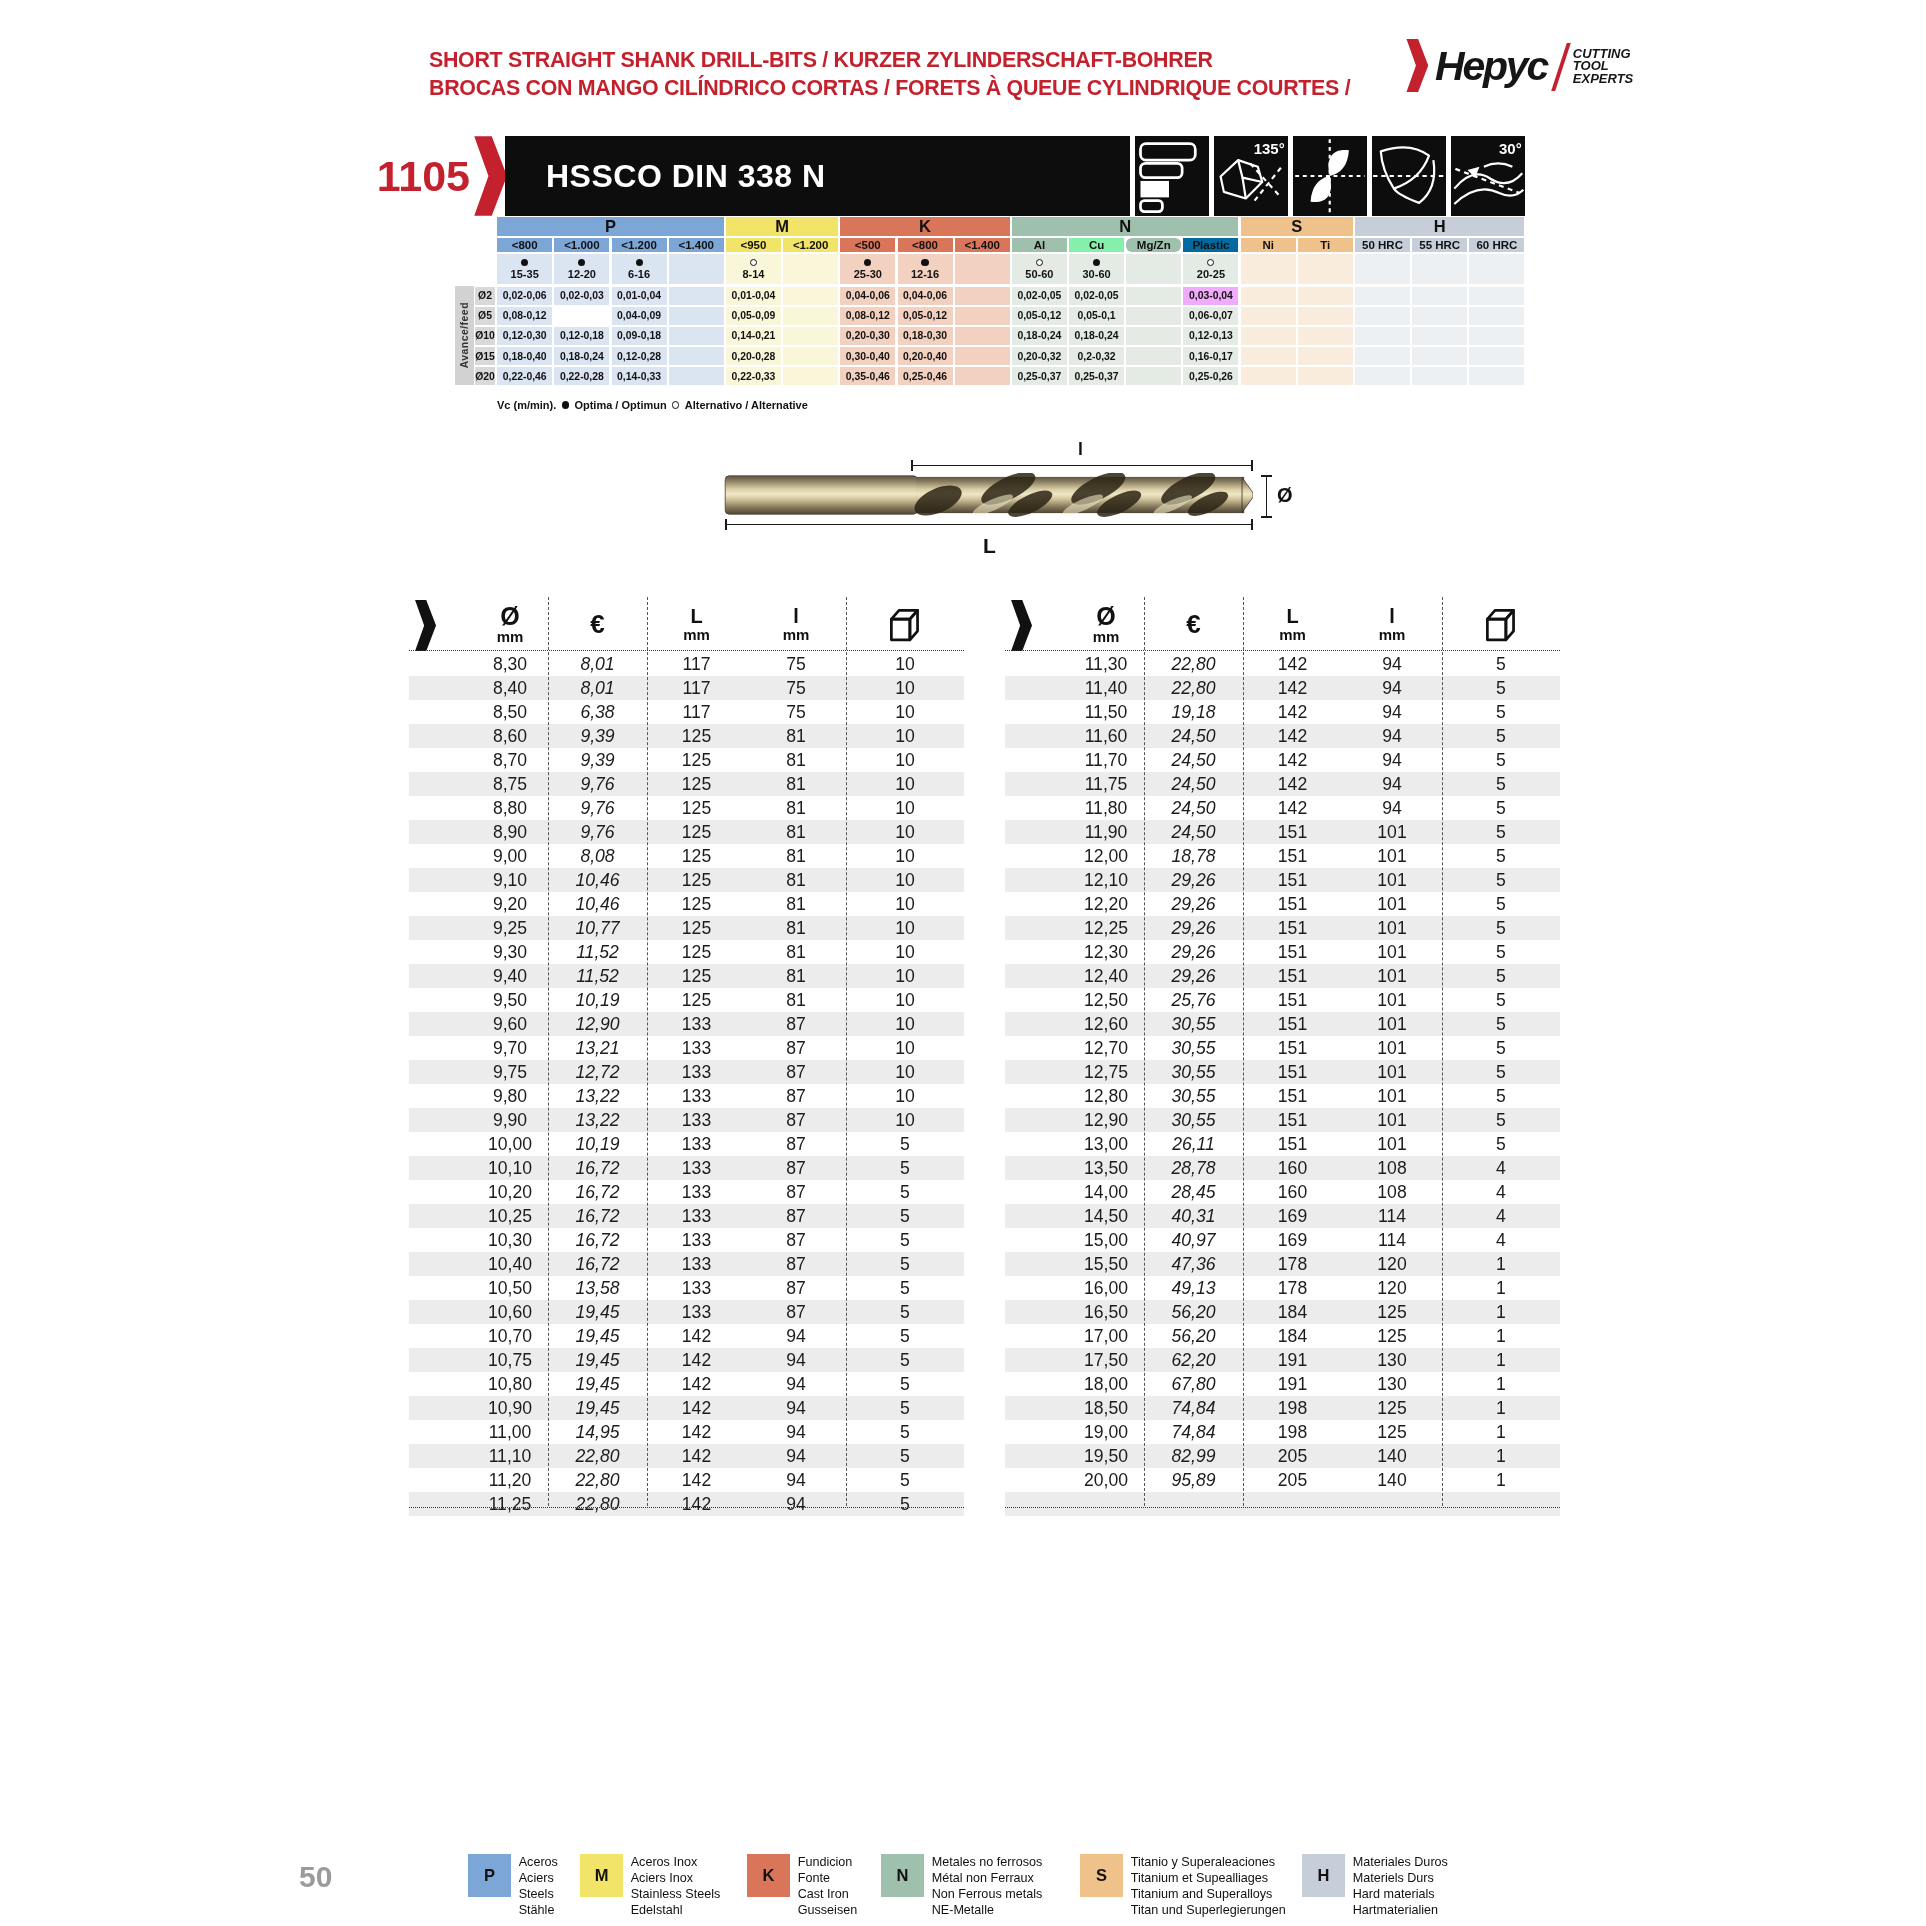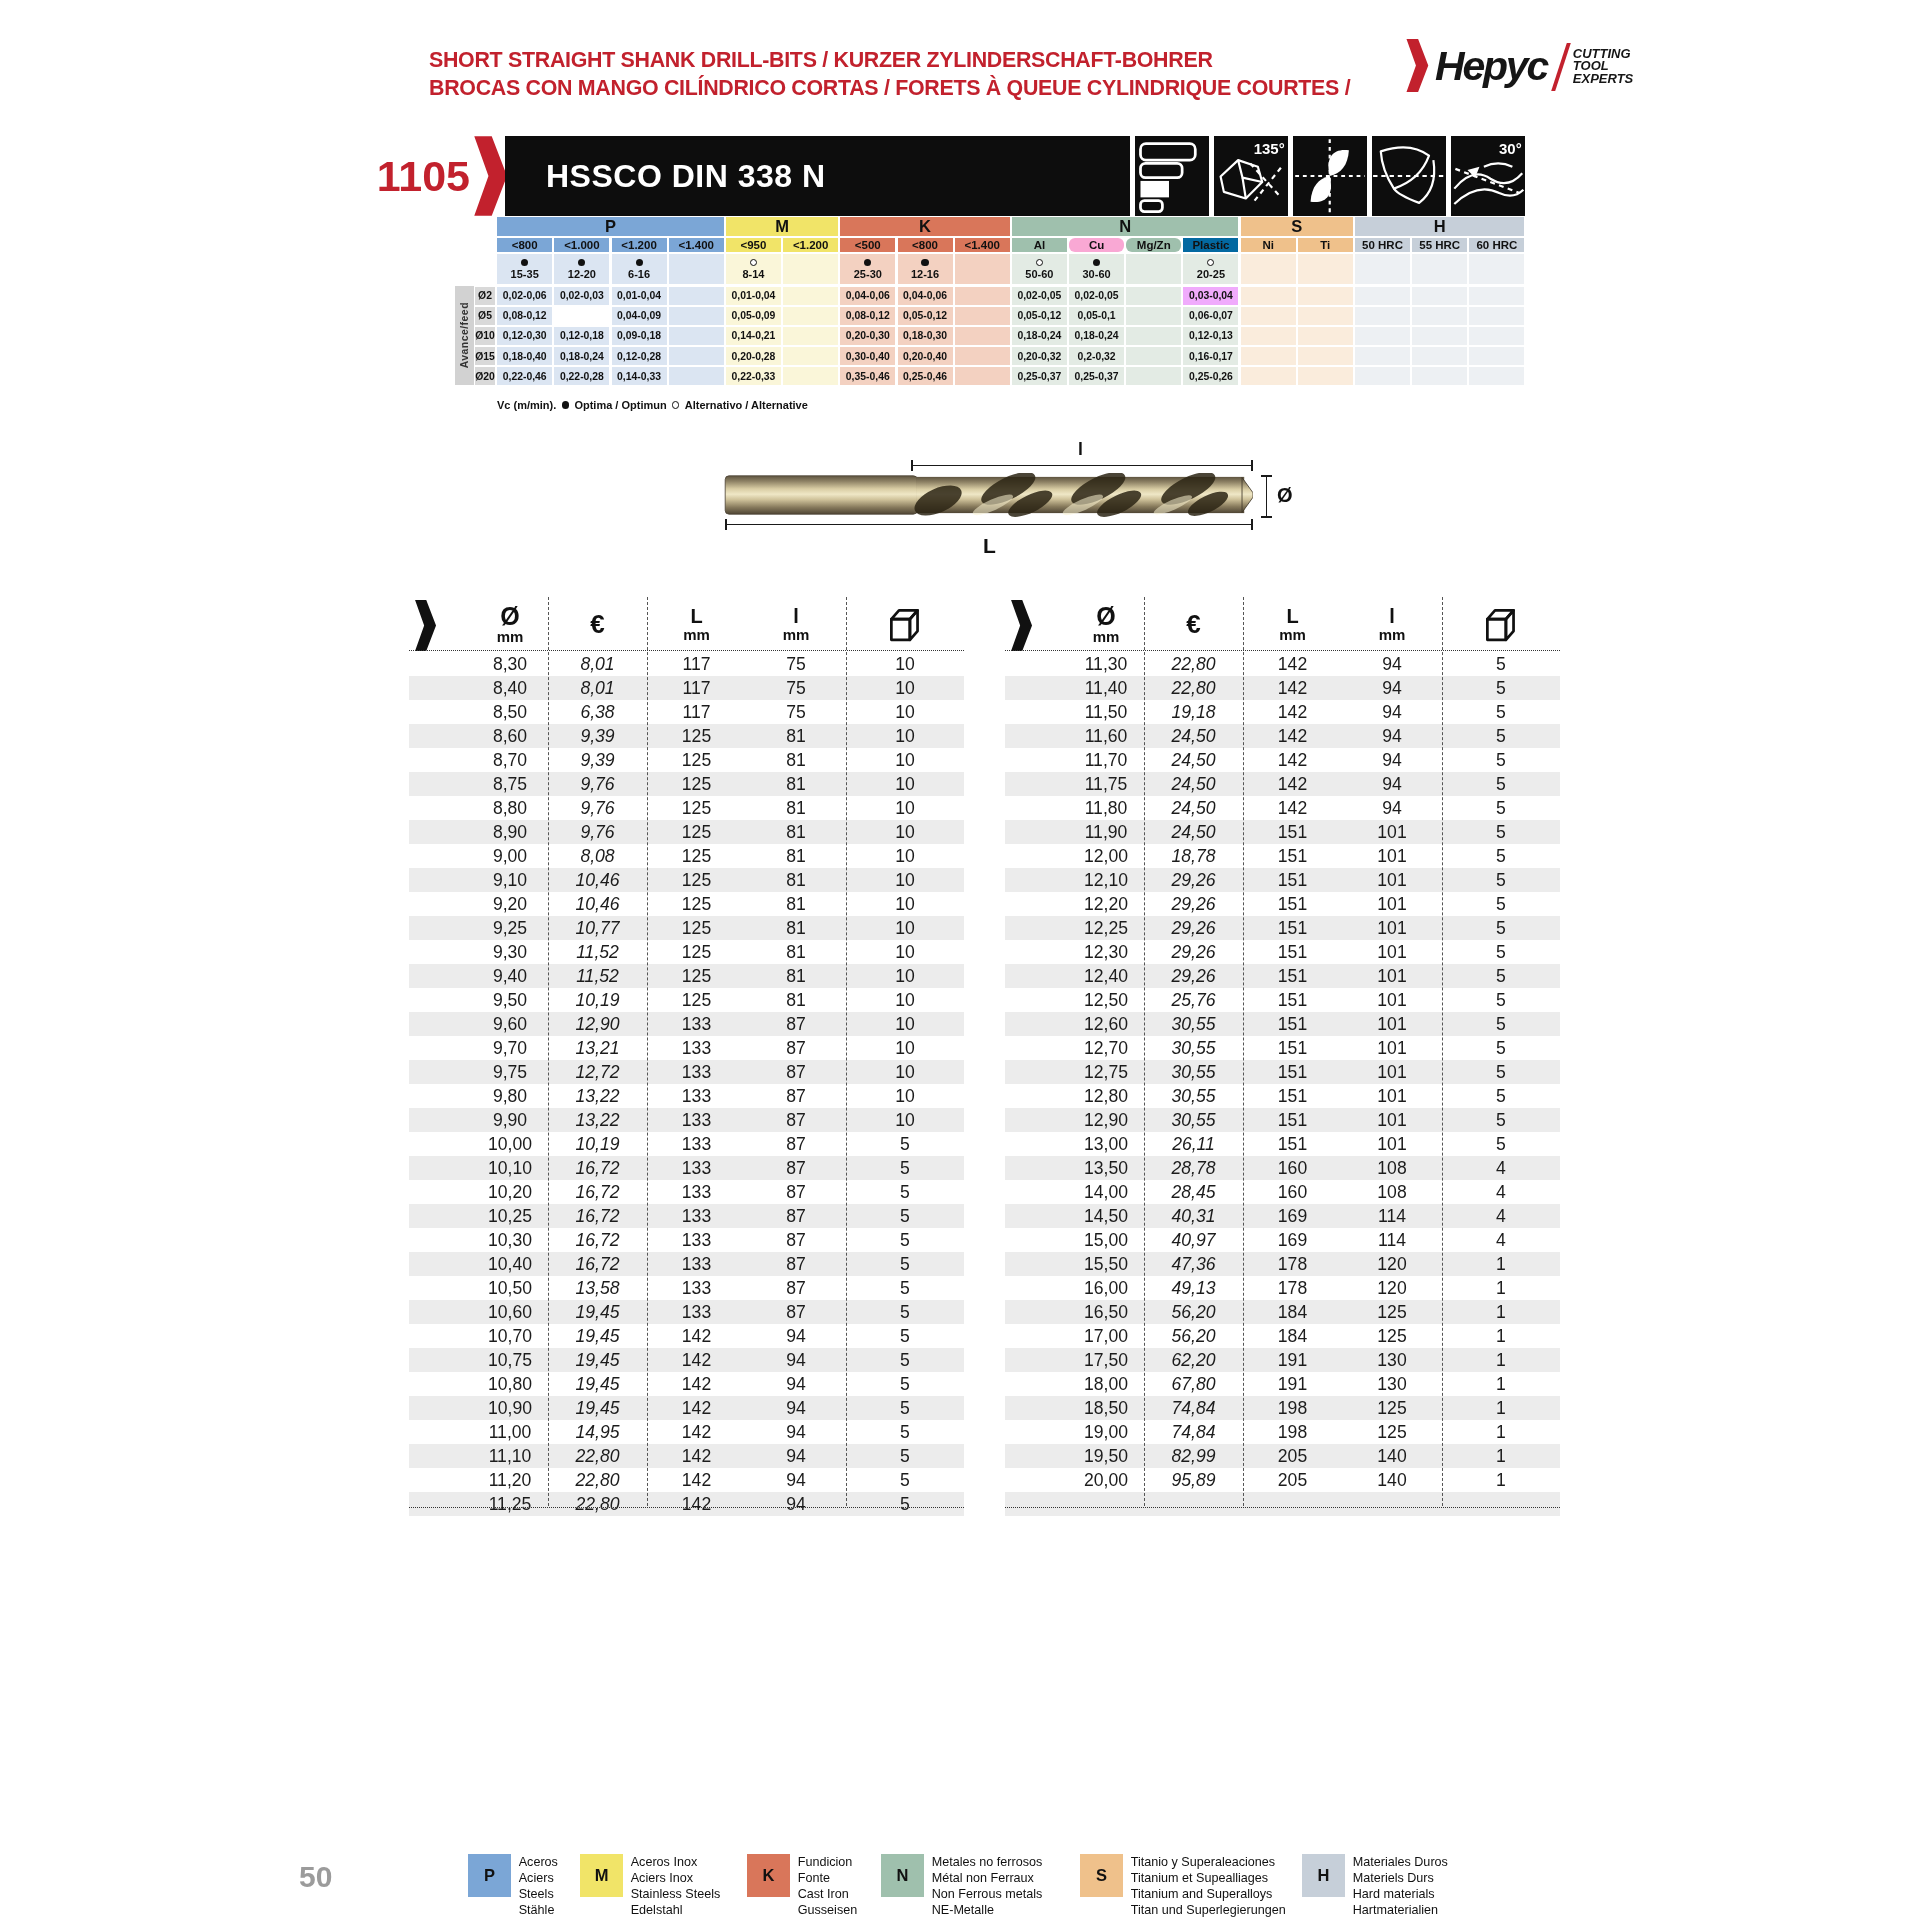--- a/index.html
+++ b/index.html
@@ -182,21 +182,21 @@
       <div class="sp-sub" style="grid-area: 2 / 2; background: rgb(123, 166, 214);">&lt;800</div>
       <div class="sp-sub" style="grid-area: 2 / 3; background: rgb(123, 166, 214);">&lt;1.000</div>
       <div class="sp-sub" style="grid-area: 2 / 4; background: rgb(123, 166, 214);">&lt;1.200</div>
       <div class="sp-sub" style="grid-area: 2 / 5; background: rgb(123, 166, 214);">&lt;1.400</div>
       <div class="sp-sub" style="grid-area: 2 / 6; background: rgb(241, 228, 104);">&lt;950</div>
       <div class="sp-sub" style="grid-area: 2 / 7; background: rgb(241, 228, 104);">&lt;1.200</div>
       <div class="sp-sub" style="grid-area: 2 / 8; background: rgb(217, 118, 90);">&lt;500</div>
       <div class="sp-sub" style="grid-area: 2 / 9; background: rgb(217, 118, 90);">&lt;800</div>
       <div class="sp-sub" style="grid-area: 2 / 10; background: rgb(217, 118, 90);">&lt;1.400</div>
       <div class="sp-sub" style="grid-area: 2 / 11; background: rgb(159, 192, 173);">Al</div>
-      <div class="sp-sub" style="grid-area: 2 / 12; background: #f9a8d4; border-radius: 6px;">Cu</div>
+      <div class="sp-sub" style="grid-area: 2 / 12; background: #86efac;">Cu</div>
       <div class="sp-sub" style="grid-area: 2 / 13; background: rgb(159, 192, 173); border-radius: 6px;">Mg/Zn</div>
       <div class="sp-sub" style="grid-area: 2 / 14; background: #0369a1;">Plastic</div>
       <div class="sp-sub" style="grid-area: 2 / 15; background: rgb(239, 193, 139);">Ni</div>
       <div class="sp-sub" style="grid-area: 2 / 16; background: rgb(239, 193, 139);">Ti</div>
       <div class="sp-sub" style="grid-area: 2 / 17; background: rgb(198, 207, 217);">50 HRC</div>
       <div class="sp-sub" style="grid-area: 2 / 18; background: rgb(198, 207, 217);">55 HRC</div>
       <div class="sp-sub" style="grid-area: 2 / 19; background: rgb(198, 207, 217);">60 HRC</div>
       <div class="sp-vc" style="grid-area: 3 / 2; background: rgb(219, 229, 242);">
         <div class="dot"></div>
         <div class="vcval">15-35</div>

